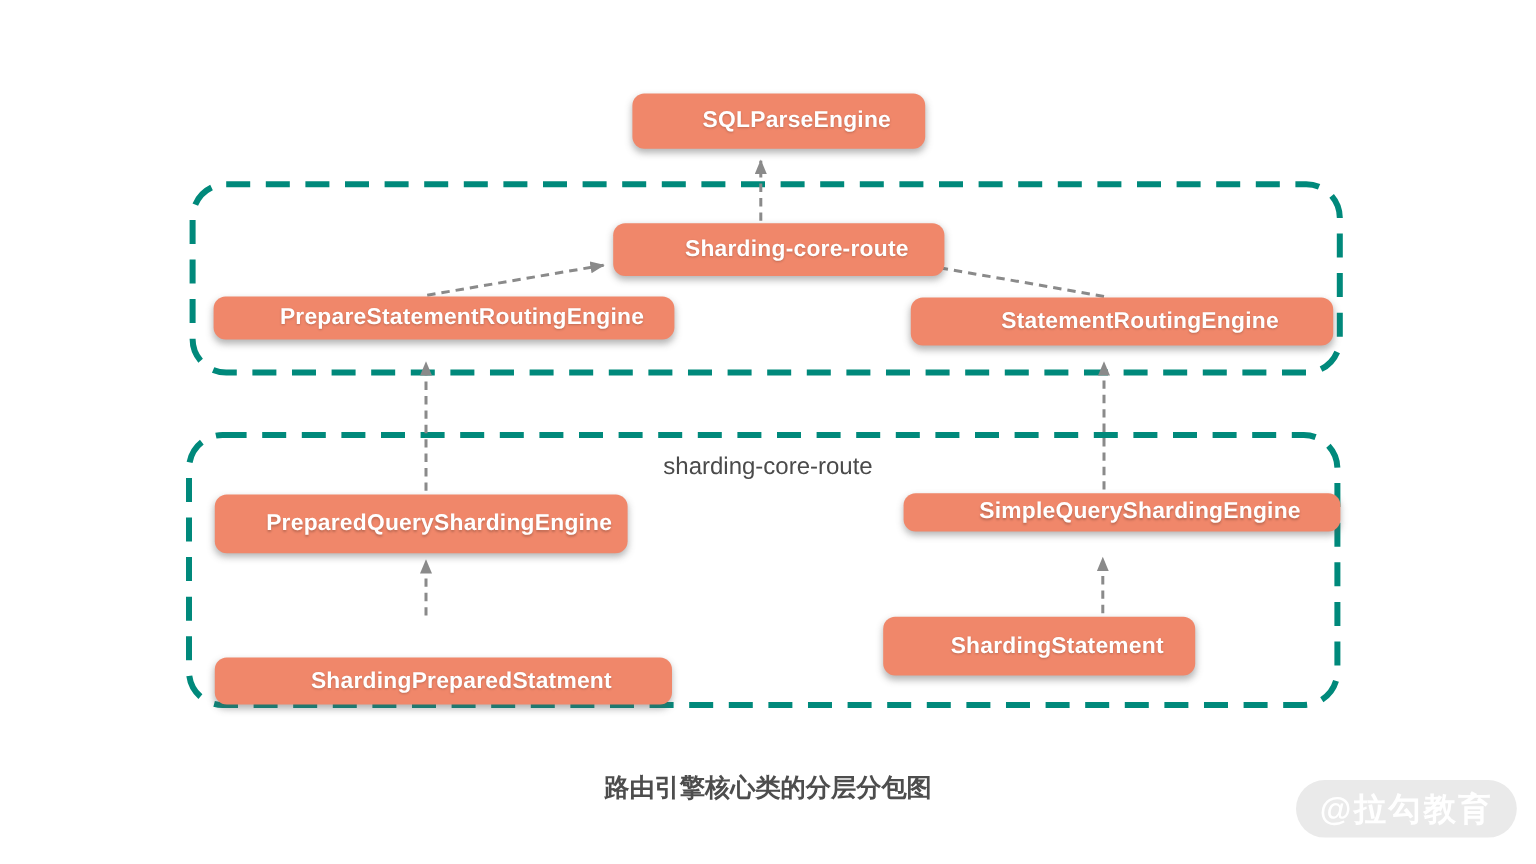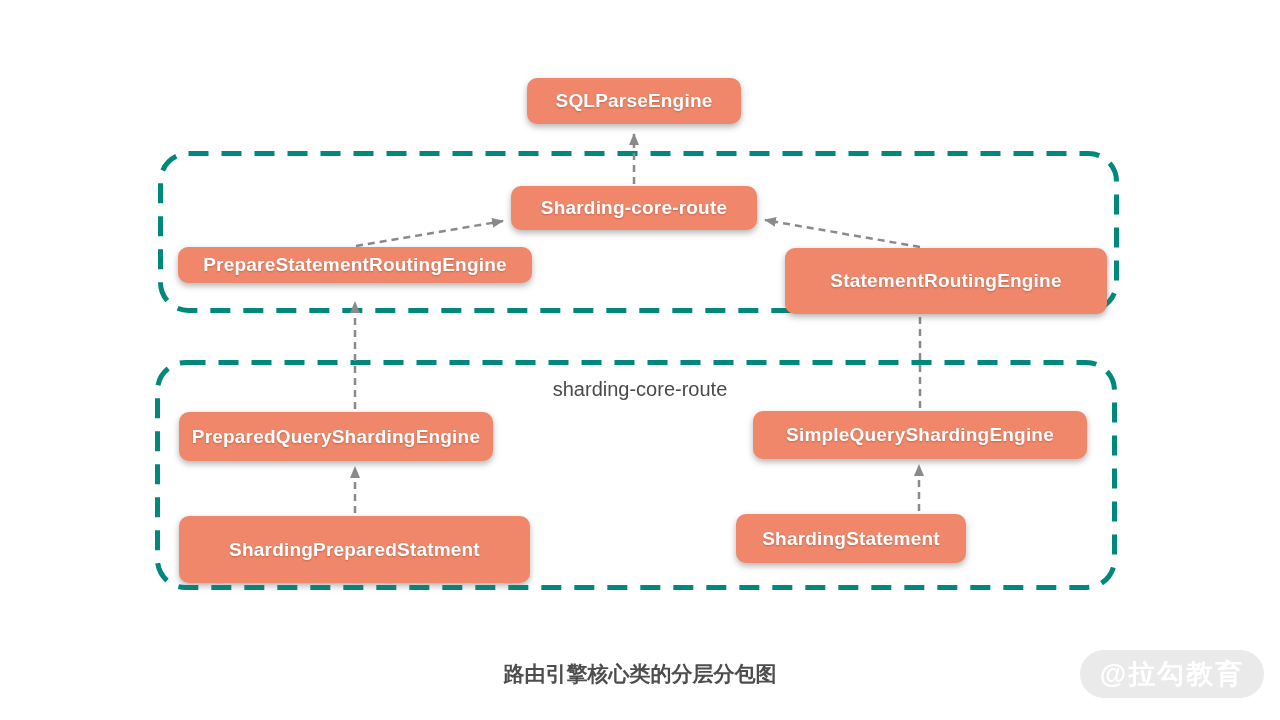--- a/index.html
+++ b/index.html
@@ -8,27 +8,28 @@
     font-family:"Liberation Sans","DejaVu Sans",sans-serif;
   }
   #edge-layer{position:absolute;left:0;top:0;width:1280px;height:720px;}
   .node{
     position:absolute;display:flex;align-items:center;justify-content:center;
     background:#F0876A;border-radius:10px;color:#ffffff;
     font-size:19px;font-weight:bold;letter-spacing:.2px;
     box-shadow:0 3px 6px rgba(90,90,90,.45);
     text-shadow:0 1px 2px rgba(0,0,0,.22);
     white-space:nowrap;
+    padding-left:30px;
   }
   .group-label{
     position:absolute;color:#4A4A4A;font-size:20px;font-weight:normal;white-space:nowrap;
   }
   .caption{
     position:absolute;left:0;top:642;width:1280px;text-align:center;
-    color:#4D4D4D;font-size:21px;font-weight:600;margin-top:18px;
+    color:#4D4D4D;font-size:21px;font-weight:600;
   }
   .watermark{
     position:absolute;left:1080px;top:650px;width:184px;height:48px;
     background:#EAEAEA;border-radius:26px;
     display:flex;align-items:center;justify-content:center;
     color:#ffffff;font-size:27px;font-weight:bold;letter-spacing:2px;
   }
 </style>
 </head>
 <body>
@@ -54,24 +55,24 @@
       <path d="M355,513 L355,467" marker-end="url(#arrow)"></path>
       <path d="M919,511 L919,465" marker-end="url(#arrow)"></path>
     </g>
   </svg>
 
   <div class="group-label" style="left:440px;top:378px;width:400px;text-align:center;">sharding-core-route</div>
 
   <div class="node" style="left:527px;top:78px;width:214px;height:46px;">SQLParseEngine</div>
   <div class="node" style="left:511px;top:186px;width:246px;height:44px;">Sharding-core-route</div>
   <div class="node" style="left:178px;top:247px;width:354px;height:36px;">PrepareStatementRoutingEngine</div>
-  <div class="node" style="left:759px;top:248px;width:322px;height:66px;margin-left:26px;">StatementRoutingEngine</div>
+  <div class="node" style="left:759px;top:248px;width:322px;height:40px;">StatementRoutingEngine</div>
   <div class="node" style="left:179px;top:412px;width:314px;height:49px;">PreparedQueryShardingEngine</div>
-  <div class="node" style="left:753px;top:411px;width:334px;height:48px;">SimpleQueryShardingEngine</div>
-  <div class="node" style="left:179px;top:516px;width:351px;height:67px;">ShardingPreparedStatment</div>
+  <div class="node" style="left:753px;top:411px;width:334px;height:32px;">SimpleQueryShardingEngine</div>
+  <div class="node" style="left:179px;top:548px;width:351px;height:39px;">ShardingPreparedStatment</div>
   <div class="node" style="left:736px;top:514px;width:230px;height:49px;">ShardingStatement</div>
 
   <div class="caption" style="top:642px;">路由引擎核心类的分层分包图</div>
 
   <div class="watermark">
     <span>@拉勾教育</span>
   </div>
 
 </div>
 

